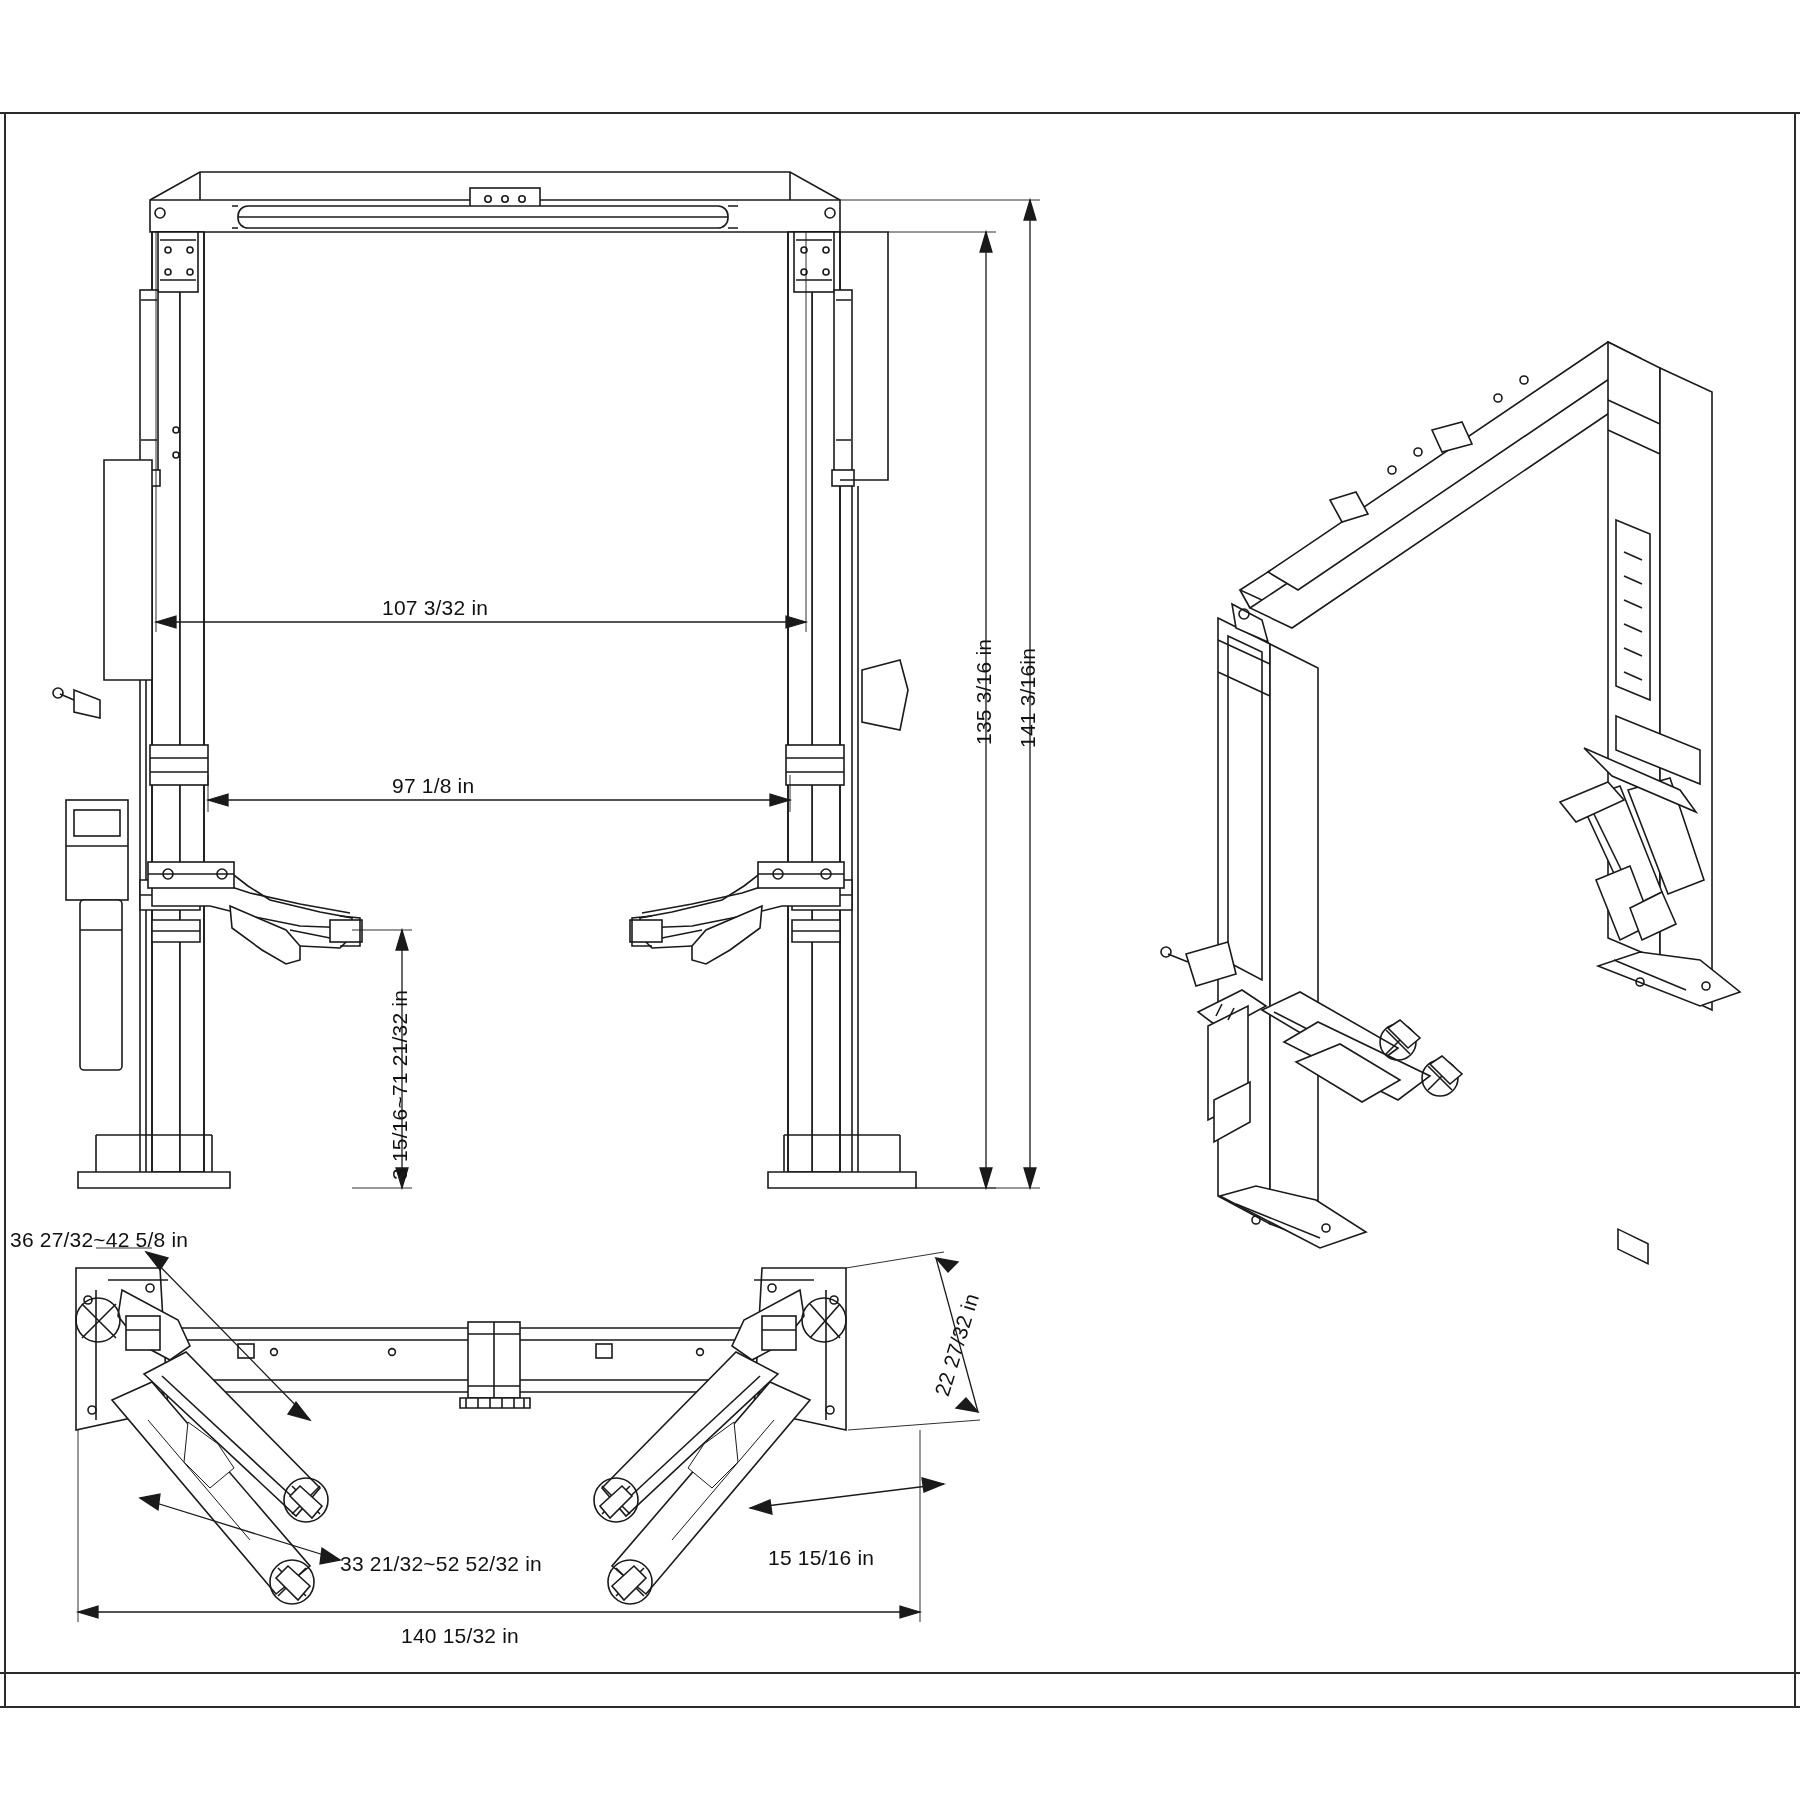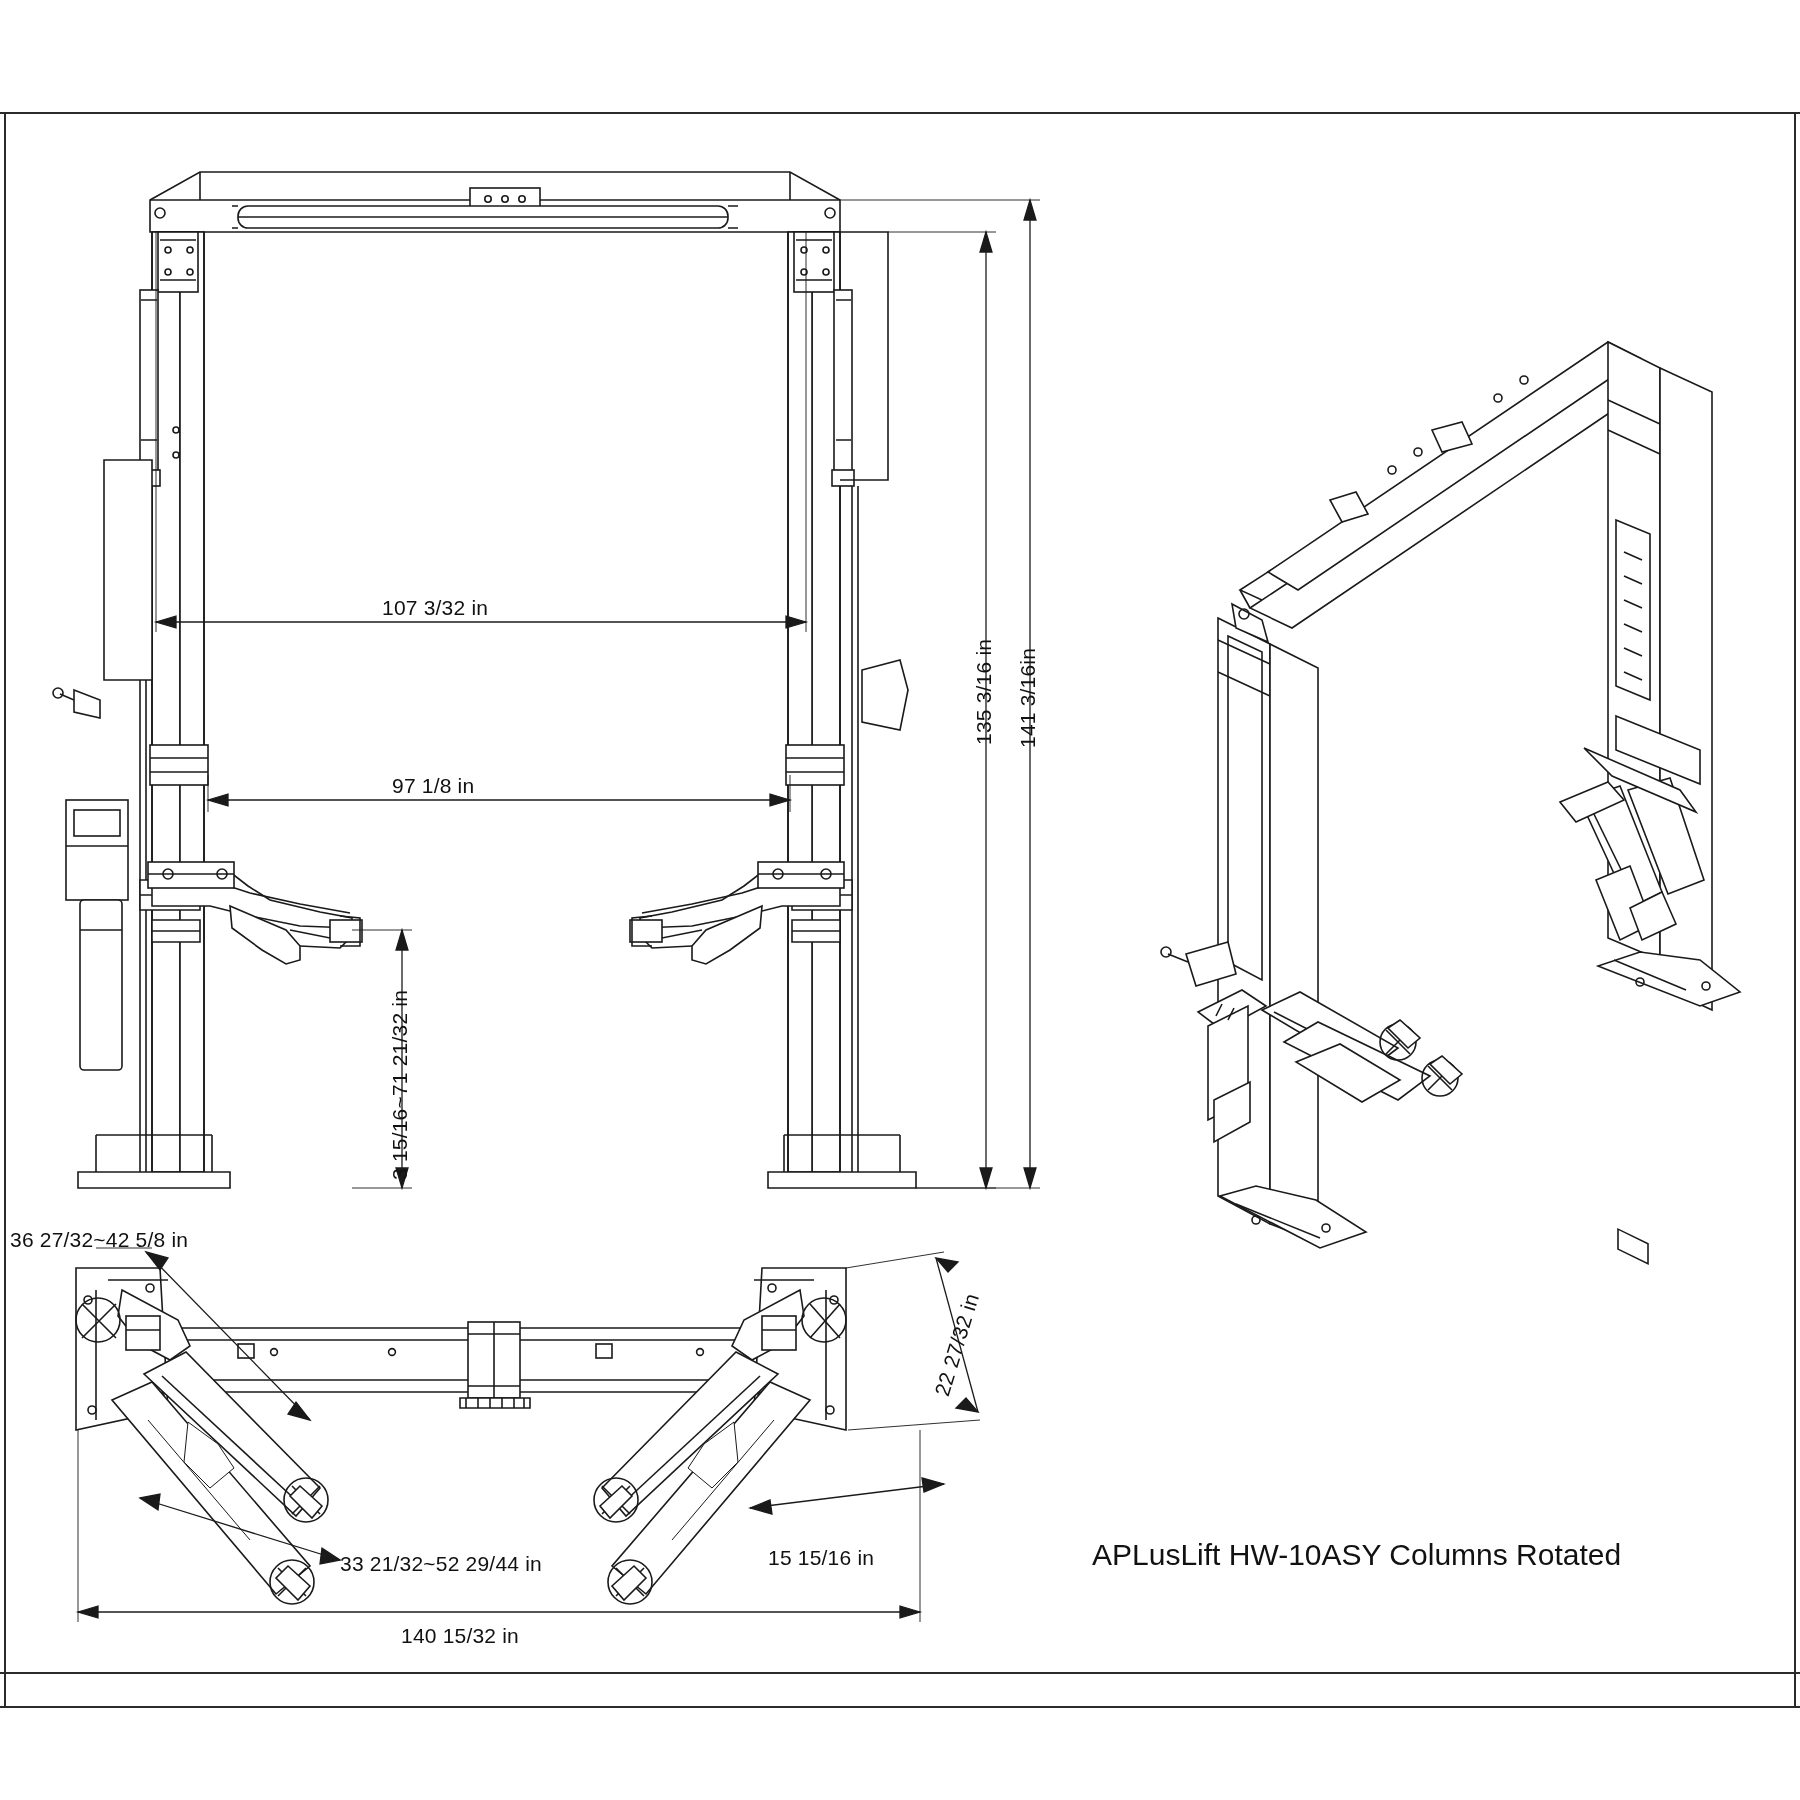--- a/index.html
+++ b/index.html
@@ -388,18 +388,17 @@
   <div class="dimtext" style="left:382px; top:596px;">107  3/32 in</div>
   <div class="dimtext" style="left:392px; top:774px;text-align:right;">97  1/8 in</div>
 
   <div class="dimtext vert" style="left:972px; top:745px; transform: rotate(-90deg);">135 3/16 in</div>
   <div class="dimtext vert" style="left:1016px; top:748px; transform: rotate(-90deg);">141  3/16in</div>
   <div class="dimtext vert" style="left:388px; top:1180px; transform: rotate(-90deg);">3  15/16~71  21/32 in</div>
 
   <div class="dimtext" style="left:10px; top:1228px;">36  27/32~42  5/8 in</div>
   <div class="dimtext vert" style="left:930px; top:1392px; transform: rotate(-73deg);">22  27/32 in</div>
   <div class="dimtext" style="left:752px; top:1546px;margin-left:16px;">15  15/16 in</div>
-  <div class="dimtext" style="left:340px; top:1552px;">33  21/32~52  29/44 in</div>
+  <div class="dimtext" style="left:340px; top:1552px;">33  21/32~52  52/32 in</div>
   <div class="dimtext" style="left:401px; top:1624px;">140  15/32 in</div>
 
-  <div class="title" style="left:1092px; top:1538px;">APLusLift HW-10ASY Columns Rotated</div>
 
 </div>
 
 </body></html>

